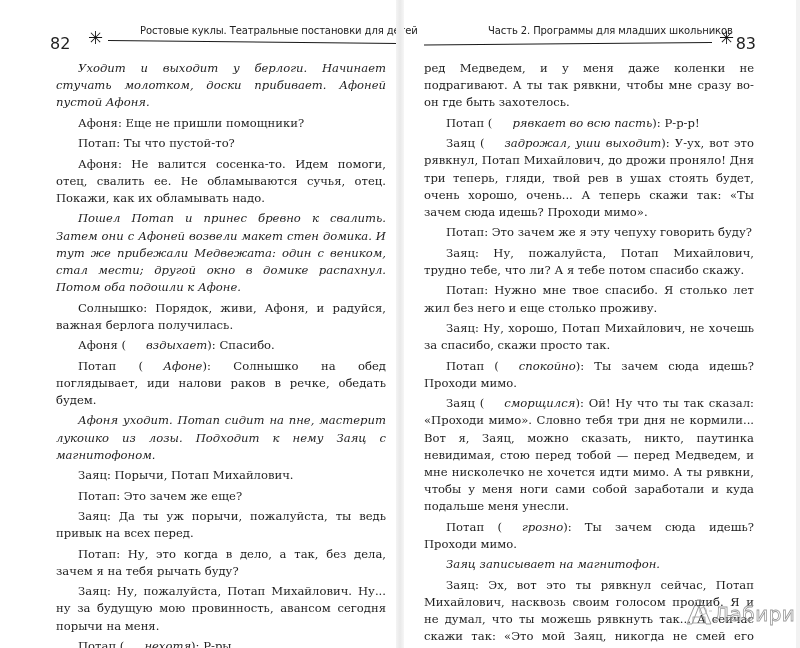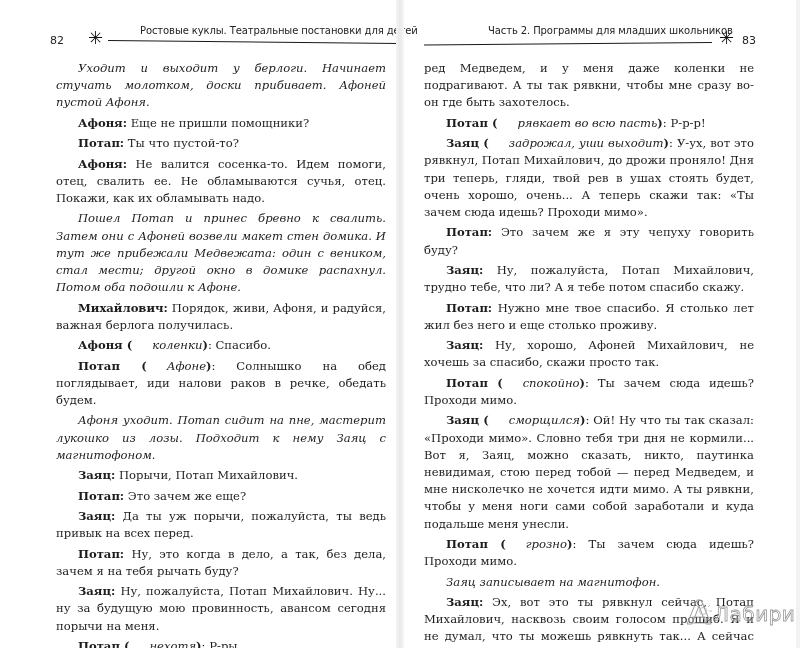--- a/index.html
+++ b/index.html
@@ -10,41 +10,41 @@
   .page-left { left: 0; width: 398px; }
   .page-right { left: 402px; width: 398px; }
   .gutter { position: absolute; left: 396px; top: 0; width: 8px; height: 648px;
             background: linear-gradient(to right, #f4f4f4, #e9e9e9 50%, #f6f6f6); }
   .edge-right { position: absolute; right: 0; top: 0; width: 4px; height: 648px; background: #f2f2f2; }
 
   .header { position: absolute; top: 22px; height: 26px; }
   .page-left .header { left: 50px; width: 340px; }
   .page-right .header { left: 22px; width: 340px; }
   .pnum { position: absolute; top: 12px; font-family: "DejaVu Sans", "Liberation Sans", sans-serif;
-          font-size: 11px; color: #222; }
+          font-size: 16px; color: #222; }
   .page-left .pnum { left: 0; }
   .page-right .pnum { right: 8px; }
   .asterisk { position: absolute; top: 6px; font-size: 18px; line-height: 20px; color: #111;
               font-family: "DejaVu Sans", sans-serif; font-weight: bold; }
   .page-left .asterisk { left: 38px; }
   .page-right .asterisk { right: 30px; }
   .running { position: absolute; top: 3px; font-family: "DejaVu Sans", "Liberation Sans", sans-serif;
              font-size: 10px; letter-spacing: -0.1px; color: #222; white-space: nowrap; }
   .page-left .running { left: 90px; }
   .page-right .running { left: 16px; margin-left: 48px; }
   .rule { position: absolute; height: 0; border-top: 1.6px solid #1a1a1a; }
   .page-left .rule { left: 58px; right: -8px; top: 18px; transform: rotate(0.6deg); transform-origin: left; }
   .page-right .rule { left: 0; right: 52px; top: 20px; transform: rotate(-0.5deg); transform-origin: right; }
 
   .body-text { position: absolute; top: 60px; font-size: 11.6px; line-height: 17.2px; }
   .page-left .body-text { left: 56px; width: 330px; }
   .page-right .body-text { left: 22px; width: 330px; }
   .para { margin: 0 0 3.2px 0; text-indent: 22px; text-align: justify; }
   .para.cont { text-indent: 0; }
-  .speaker { font-weight: bold; }
+  .speaker { font-weight: normal; }
   .aside { font-style: italic; padding-left: 20px; }
   .stage { font-style: italic; }
 
   .watermark { position: absolute; left: 282px; bottom: 22px; display: flex; align-items: flex-end;
                font-family: "DejaVu Sans", sans-serif; color: #bdbdbd; }
   .wm-logo { width: 30px; height: 30px; position: relative; }
   .wm-text { font-size: 20px; letter-spacing: 0.5px; color: transparent;
              -webkit-text-stroke: 0.8px #9a9a9a; }
 </style>
 </head>
@@ -58,22 +58,22 @@
       <span class="asterisk">✳</span>
       <span class="running">Ростовые куклы. Театральные постановки для детей</span>
       <div class="rule"></div>
     </div>
     <div class="body-text" id="left-body">
         <p class="para stage">Уходит и выходит у берлоги. Начинает стучать молотком, доски прибивает. Афоней пустой Афоня.</p>
         <p class="para"><span class="speaker">Афоня:</span><span> Еще не пришли помощники?</span></p>
         <p class="para"><span class="speaker">Потап:</span><span> Ты что пустой-то?</span></p>
         <p class="para"><span class="speaker">Афоня:</span><span> Не валится сосенка-то. Идем помоги, отец, свалить ее. Не обламываются сучья, отец. Покажи, как их обламывать надо.</span></p>
         <p class="para stage">Пошел Потап и принес бревно к свалить. Затем они с Афоней возвели макет стен домика. И тут же прибежали Медвежата: один с веником, стал мести; другой окно в домике распахнул. Потом оба подошли к Афоне.</p>
-        <p class="para"><span class="speaker">Михайлович:</span><span> Порядок, живи, Афоня, и радуйся, важная берлога получилась.</span></p>
-        <p class="para"><span class="speaker">Афоня</span><span class="speaker"> (</span><span class="aside">коленки</span><span class="speaker">)</span><span>: Спасибо.</span></p>
+        <p class="para"><span class="speaker">Солнышко:</span><span> Порядок, живи, Афоня, и радуйся, важная берлога получилась.</span></p>
+        <p class="para"><span class="speaker">Афоня</span><span class="speaker"> (</span><span class="aside">вздыхает</span><span class="speaker">)</span><span>: Спасибо.</span></p>
         <p class="para"><span class="speaker">Потап</span><span class="speaker"> (</span><span class="aside">Афоне</span><span class="speaker">)</span><span>: Солнышко на обед поглядывает, иди налови раков в речке, обедать будем.</span></p>
         <p class="para stage">Афоня уходит. Потап сидит на пне, мастерит лукошко из лозы. Подходит к нему Заяц с магнитофоном.</p>
         <p class="para"><span class="speaker">Заяц:</span><span> Порычи, Потап Михайлович.</span></p>
         <p class="para"><span class="speaker">Потап:</span><span> Это зачем же еще?</span></p>
         <p class="para"><span class="speaker">Заяц:</span><span> Да ты уж порычи, пожалуйста, ты ведь привык на всех перед.</span></p>
         <p class="para"><span class="speaker">Потап:</span><span> Ну, это когда в дело, а так, без дела, зачем я на тебя рычать буду?</span></p>
         <p class="para"><span class="speaker">Заяц:</span><span> Ну, пожалуйста, Потап Михайлович. Ну... ну за будущую мою провинность, авансом сегодня порычи на меня.</span></p>
         <p class="para"><span class="speaker">Потап</span><span class="speaker"> (</span><span class="aside">нехотя</span><span class="speaker">)</span><span>: Р-ры...</span></p>
         <p class="para"><span class="speaker">Заяц:</span><span> Ой! Ну что ты как порычал? Вот я, Заяц, можно сказать, никто, паутинка невидимая, стою пе-</span></p>
       </div>
@@ -88,21 +88,21 @@
       <span class="asterisk">✳</span>
       <span class="pnum">83</span>
     </div>
     <div class="body-text" id="right-body">
         <p class="para cont">ред Медведем, и у меня даже коленки не подрагивают. А ты так рявкни, чтобы мне сразу во-он где быть захотелось.</p>
         <p class="para"><span class="speaker">Потап</span><span class="speaker"> (</span><span class="aside">рявкает во всю пасть</span><span class="speaker">)</span><span>: Р-р-р!</span></p>
         <p class="para"><span class="speaker">Заяц</span><span class="speaker"> (</span><span class="aside">задрожал, уши выходит</span><span class="speaker">)</span><span>: У-ух, вот это рявкнул, Потап Михайлович, до дрожи проняло! Дня три теперь, гляди, твой рев в ушах стоять будет, очень хорошо, очень... А теперь скажи так: «Ты зачем сюда идешь? Проходи мимо».</span></p>
         <p class="para"><span class="speaker">Потап:</span><span> Это зачем же я эту чепуху говорить буду?</span></p>
         <p class="para"><span class="speaker">Заяц:</span><span> Ну, пожалуйста, Потап Михайлович, трудно тебе, что ли? А я тебе потом спасибо скажу.</span></p>
         <p class="para"><span class="speaker">Потап:</span><span> Нужно мне твое спасибо. Я столько лет жил без него и еще столько проживу.</span></p>
-        <p class="para"><span class="speaker">Заяц:</span><span> Ну, хорошо, Афоней Михайлович, не хочешь за спасибо, скажи просто так.</span></p>
+        <p class="para"><span class="speaker">Заяц:</span><span> Ну, хорошо, Потап Михайлович, не хочешь за спасибо, скажи просто так.</span></p>
         <p class="para"><span class="speaker">Потап</span><span class="speaker"> (</span><span class="aside">спокойно</span><span class="speaker">)</span><span>: Ты зачем сюда идешь? Проходи мимо.</span></p>
         <p class="para"><span class="speaker">Заяц</span><span class="speaker"> (</span><span class="aside">сморщился</span><span class="speaker">)</span><span>: Ой! Ну что ты так сказал: «Проходи мимо». Словно тебя три дня не кормили... Вот я, Заяц, можно сказать, никто, паутинка невидимая, стою перед тобой — перед Медведем, и мне нисколечко не хочется идти мимо. А ты рявкни, чтобы у меня ноги сами собой заработали и куда подальше меня унесли.</span></p>
         <p class="para"><span class="speaker">Потап</span><span class="speaker"> (</span><span class="aside">грозно</span><span class="speaker">)</span><span>: Ты зачем сюда идешь? Проходи мимо.</span></p>
         <p class="para stage">Заяц записывает на магнитофон.</p>
         <p class="para"><span class="speaker">Заяц:</span><span> Эх, вот это ты рявкнул сейчас, Потап Михайлович, насквозь своим голосом прошиб. Я и не думал, что ты можешь рявкнуть так... А сейчас скажи так: «Это мой Заяц, никогда не смей его трогать».</span></p>
       </div>
 
     <div class="watermark">
       <span class="wm-logo">
         <svg width="30" height="30" viewBox="0 0 30 30">

